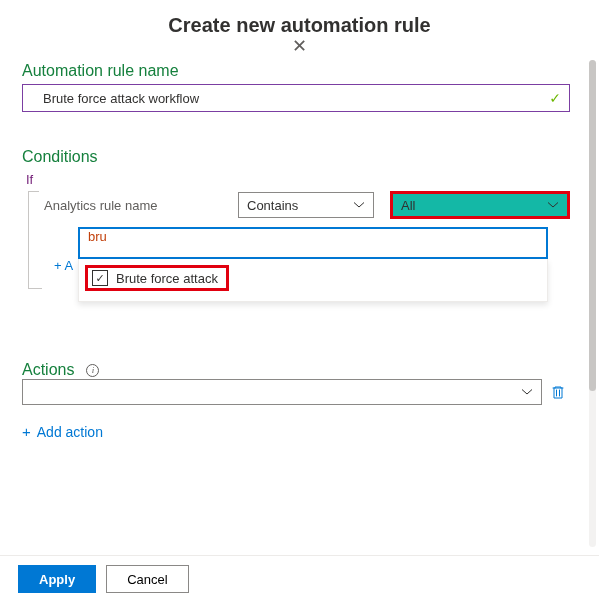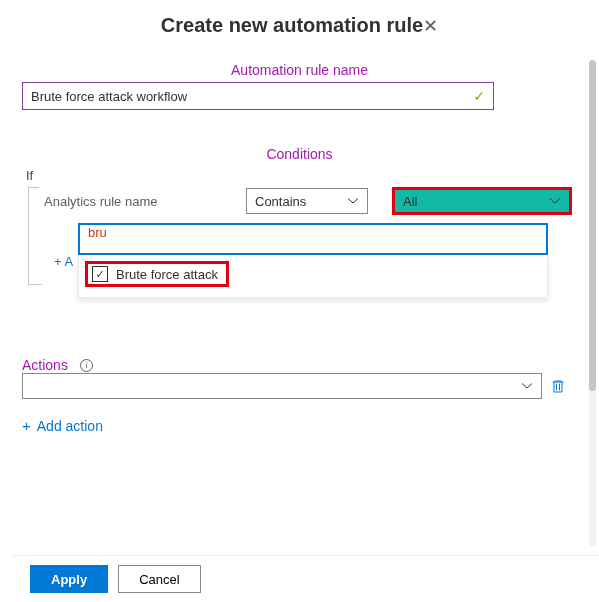--- a/index.html
+++ b/index.html
@@ -10,20 +10,21 @@
     width: 599px;
     height: 602px;
     position: relative;
     background: #fff;
   }
   .header {
     display: flex;
     justify-content: center;
     align-items: center;
     padding: 14px 22px 8px 22px;
+    flex-direction: column;
   }
   .header h1 {
     font-size: 20px;
     font-weight: 600;
     color: #323130;
   }
   .close-x {
     font-size: 18px;
     color: #605e5c;
     cursor: pointer;
@@ -49,37 +50,36 @@
   }
   .scrollbar-thumb {
     position: absolute;
     top: 0;
     width: 100%;
     height: 68%;
     background: #c8c6c4;
     border-radius: 4px;
   }
   .section-label {
-    font-size: 14px;
-    color: #a21caf;
+    font-size: 16px;
+    color: #15803d;
     margin-bottom: 4px;
-    text-align: center;
   }
   .rule-name-group {
     margin-top: 14px;
     margin-bottom: 36px;
   }
   .rule-name-input-wrap {
     position: relative;
     border: 1px solid #7b3ea2;
     height: 28px;
     display: flex;
     align-items: center;
-    padding: 0 30px 0 8px;
-    width: 472px;
+    padding: 0 30px 0 20px;
+    width: 548px;
   }
   .rule-name-input-wrap .value { color: #323130; }
   .check-mark {
     position: absolute;
     right: 8px;
     color: #6bb700;
     font-size: 14px;
   }
   .trigger-group { margin-bottom: 44px; }
   .select-box {
@@ -98,21 +98,21 @@
   .chev svg { display: block; }
   .conditions-group { margin-bottom: 36px; }
   .if-label {
     font-size: 13px;
     color: #701a75;
     margin: 6px 0 4px 4px;
   }
   .cond-row {
     display: flex;
     align-items: center;
-    gap: 12px;
+    gap: 4px;
     position: relative;
   }
   .bracket {
     position: absolute;
     left: 6px;
     top: 0;
     bottom: -70px;
     width: 14px;
     border-left: 1px solid #c8c6c4;
     border-bottom: 1px solid #c8c6c4;
@@ -130,21 +130,21 @@
     margin-left: 22px;
     width: 190px;
   }
   .cond-operator {
     height: 26px;
     border: 1px solid #8a8886;
     display: flex;
     align-items: center;
     justify-content: space-between;
     padding: 0 8px;
-    width: 122px;
+    width: 136px;
     margin-right: 12px;
     background: #fff;
   }
   .cond-value {
     height: 28px;
     border: 3px solid #e1000f;
     display: flex;
     align-items: center;
     justify-content: space-between;
     padding: 0 8px;
@@ -240,21 +240,21 @@
     margin-top: 18px;
     display: inline-flex;
     align-items: center;
     gap: 6px;
     cursor: pointer;
   }
   .plus { font-size: 15px; }
   .footer {
     position: absolute;
     bottom: 0;
-    left: 12px;
+    left: 0;
     right: 0;
     border-top: 1px solid #edebe9;
     padding: 9px 18px;
     display: flex;
     gap: 10px;
     background: #fff;
   }
   .btn {
     height: 28px;
     padding: 0 20px;

